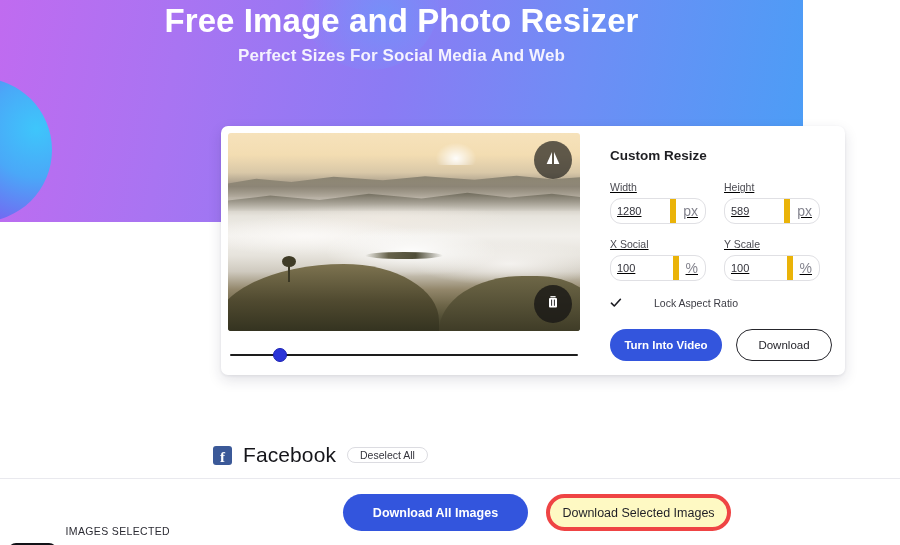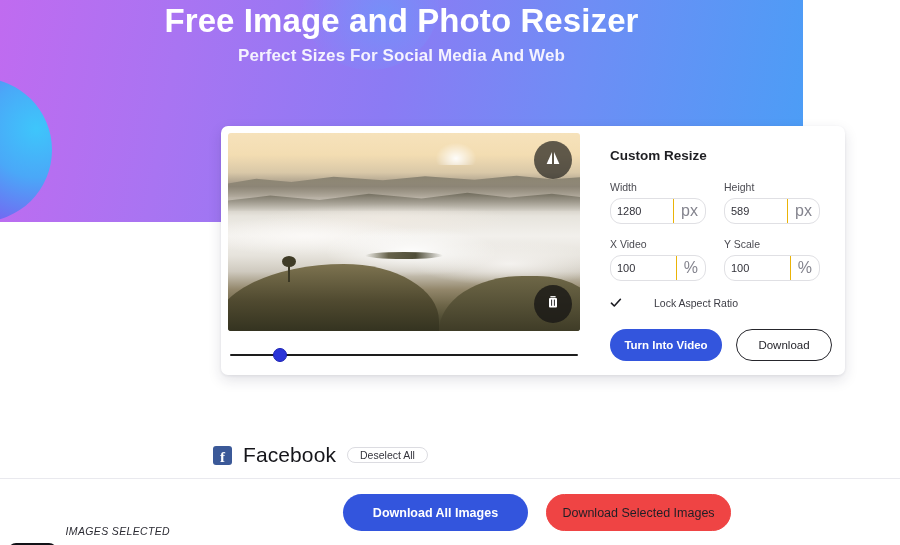--- a/index.html
+++ b/index.html
@@ -111,35 +111,35 @@
   .slider-thumb {
     position:absolute; left:45px; top:2px; width:14px; height:14px;
     border-radius:50%; background:#2b35d8; border:1px solid #1b21b4;
     cursor:pointer;
   }
 
   
   .form { position:absolute; left:389px; top:22px; width:222px; }
   .form-title { font-size:13.5px; font-weight:bold; color:#1e1e22; margin-bottom:18px; }
   .field-row { display:flex; gap:18px; margin-bottom:14px; }
-  .field { width:96px; }
+  .field { width:96px;text-decoration:underline; }
   .field-label { font-size:10.5px; color:#4b4b52; margin-bottom:5px; }
   .input-box {
     display:flex; align-items:center; height:26px;
     border:1px solid #e0e0e4; border-radius:11px; background:#fff;
     overflow:hidden;
   }
   .input-box input {
     flex:1; min-width:0; border:0; outline:none; background:transparent;
     font-family:"Liberation Sans", sans-serif; font-size:11px; color:#32323a;
     padding:0 6px;
   }
   .input-unit {
-    font-size:16px; color:#84848e; padding:0 7px; height:100%;
-    display:flex; align-items:center; border-left:1px solid #eab308;text-align:right;
+    font-size:14px; color:#84848e; padding:0 7px; height:100%;
+    display:flex; align-items:center; border-left:6px solid #eab308;text-align:right;
   }
   .lock-row { display:flex; align-items:center; gap:8px; margin:16px 0 20px 0; }
   .check { width:12px; height:12px; position:relative; }
   .check svg { display:block; }
   .lock-label { font-size:10.5px; color:#3c3c44;padding-left:24px; }
 
   .btn-row { display:flex; gap:14px; align-items:center; }
   .btn {
     height:32px; border-radius:17px; display:flex; align-items:center;
     justify-content:center; font-size:11.5px; cursor:pointer; white-space:nowrap;
@@ -164,25 +164,25 @@
 
   
   .divider { position:absolute; left:0; top:478px; width:900px; height:1px; background:#e9e9ee; }
   .bottombar { position:absolute; left:0; top:479px; width:900px; height:66px; background:#fff; }
   .sel-group { position:absolute; left:8px; top:24px; display:flex; align-items:center; gap:9px; }
   .count-badge {
     min-width:22px; height:16px; border-radius:9px; background:#121217;
     color:#fff; font-size:9.5px; font-weight:bold;
     display:flex; align-items:center; justify-content:center; padding:0 19px;margin-top:40px;
   }
-  .sel-text { font-size:10.5px; color:#2b2b33; letter-spacing:.35px;font-style:italic; }
+  .sel-text { font-size:10.5px; color:#2b2b33; letter-spacing:.35px; }
   .bottom-btns { position:absolute; left:343px; top:15px; display:flex; gap:18px; }
   .btn-lg { height:37px; border-radius:19px; display:flex; align-items:center; justify-content:center; font-size:12.5px; cursor:pointer; }
   .btn-lg-primary { background:#3355dd; color:#fff; font-weight:bold; width:185px; }
-  .btn-lg-outline { background:#ef4444; color:#1f1f26; border:1px solid #ef4444; width:185px; }
+  .btn-lg-outline { background:#fef9c3; color:#1f1f26; border:4px solid #ef4444; width:185px; }
 </style>
 </head>
 <body>
 
 <div class="page">
 
   <div class="hero">
     <div class="hero-blob-left"></div>
     <div class="hero-blob-mid"></div>
     <div class="hero-title">Free Image and Photo Resizer</div>
@@ -243,21 +243,21 @@
           <div class="field-label">Height</div>
           <div class="input-box">
             <input type="text" value="589" style="">
             <span class="input-unit">px</span>
           </div>
         </div>
       </div>
 
       <div class="field-row">
         <div class="field">
-          <div class="field-label">X Video</div>
+          <div class="field-label">X Social</div>
           <div class="input-box">
             <input type="text" value="100" style="">
             <span class="input-unit">%</span>
           </div>
         </div>
         <div class="field">
           <div class="field-label">Y Scale</div>
           <div class="input-box">
             <input type="text" value="100" style="">
             <span class="input-unit">%</span>

